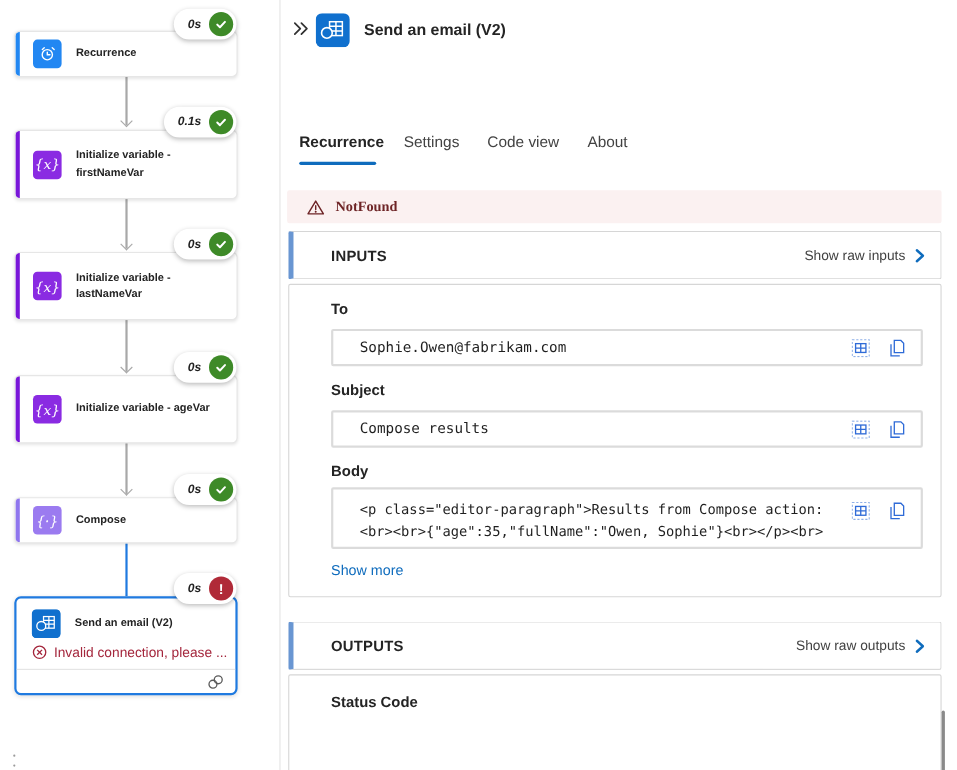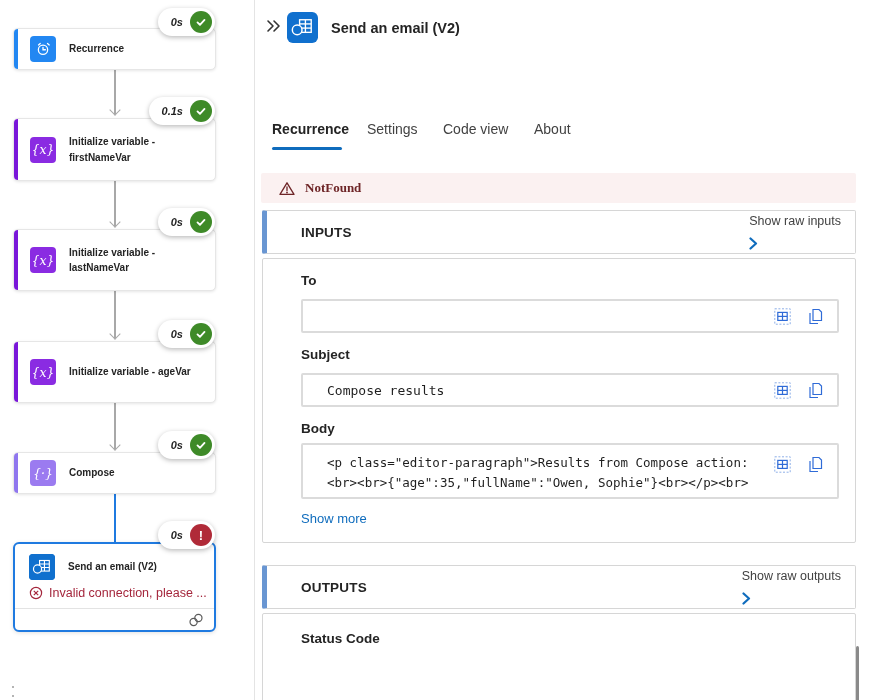--- a/index.html
+++ b/index.html
@@ -65,21 +65,21 @@
     position:absolute; left:5px; top:173px; width:595px; height:30px; background:var(--banner-bg);
     border-radius:2px; display:flex; align-items:center; gap:10px; padding-left:18px;
   }
   .banner-text { font-size:13px; font-weight:700; color:var(--banner-text);font-family:Liberation Serif, serif; }
   .section-header {
     position:absolute; left:6px; width:594px; height:44px; background:#fff;
     border:1px solid #D6D6D6; border-left:5px solid var(--section-accent); border-radius:2px;
     display:flex; align-items:center; padding:0 14px 0 18px;
   }
   .section-header .heading { font-size:13.5px; font-weight:700; letter-spacing:.2px;padding-left:16px; }
-  .raw-link { margin-left:auto; display:flex; align-items:flex-start; gap:9px; background:none; border:none; cursor:pointer; font-family:"Liberation Sans", sans-serif;flex-direction:column; }
+  .raw-link { margin-left:auto; display:flex; align-items:flex-end; gap:9px; background:none; border:none; cursor:pointer; font-family:"Liberation Sans", sans-serif; }
   .raw-link .raw-text { font-size:12.5px; color:#424242; }
   .section-body { position:absolute; left:6px; width:594px; background:#fff; border:1px solid #D6D6D6; border-radius:2px; }
   .fld-label { position:absolute; left:38px; font-size:13.5px; font-weight:600; color:#242424; }
   .fld-input {
     position:absolute; left:38px; width:538px; border:2px solid #DBDBDB; border-radius:2px; background:#fff;
     display:flex; align-items:center; padding-left:24px;
   }
   .fld-input .val { font-family:"DejaVu Sans Mono", monospace; font-size:13px; color:#1f1f1f; }
   .fld-input.multiline { align-items:flex-start; padding-top:8px; }
   .fld-input.multiline .val { font-size:12.5px; width:452px; line-height:1.6; }
@@ -272,20 +272,21 @@
         <span class="raw-text">Show raw inputs</span>
         <svg width="9" height="13" viewBox="0 0 9 13" fill="none" stroke="var(--link-blue)" stroke-width="2.2" stroke-linecap="round" stroke-linejoin="round">
             <polyline points="1.5,1.5 7,6.5 1.5,11.5"></polyline>
           </svg>
       </button>
     </div>
 
     <div class="section-body" style="top:258px;height:285px">
       <span class="fld-label" style="top:14px">To</span>
       <div class="fld-input" style="top:40px;height:34px">
+        <span class="val">Sophie.Owen@fabrikam.com</span>
         <span class="fld-icons">
           <button class="icon-btn">
             <svg width="17" height="17" viewBox="0 0 17 17" fill="none">
               <rect x="0.8" y="0.8" width="15.4" height="15.4" stroke="#8FB0E8" stroke-width="1" stroke-dasharray="2 1.6"></rect>
               <rect x="3.8" y="4.4" width="9.4" height="8" stroke="#2F6BD7" stroke-width="1.2"></rect>
               <line x1="8.5" y1="4.4" x2="8.5" y2="12.4" stroke="#2F6BD7" stroke-width="1.2"></line>
               <line x1="3.8" y1="8.4" x2="13.2" y2="8.4" stroke="#2F6BD7" stroke-width="1.2"></line>
             </svg>
           </button>
           <button class="icon-btn">

